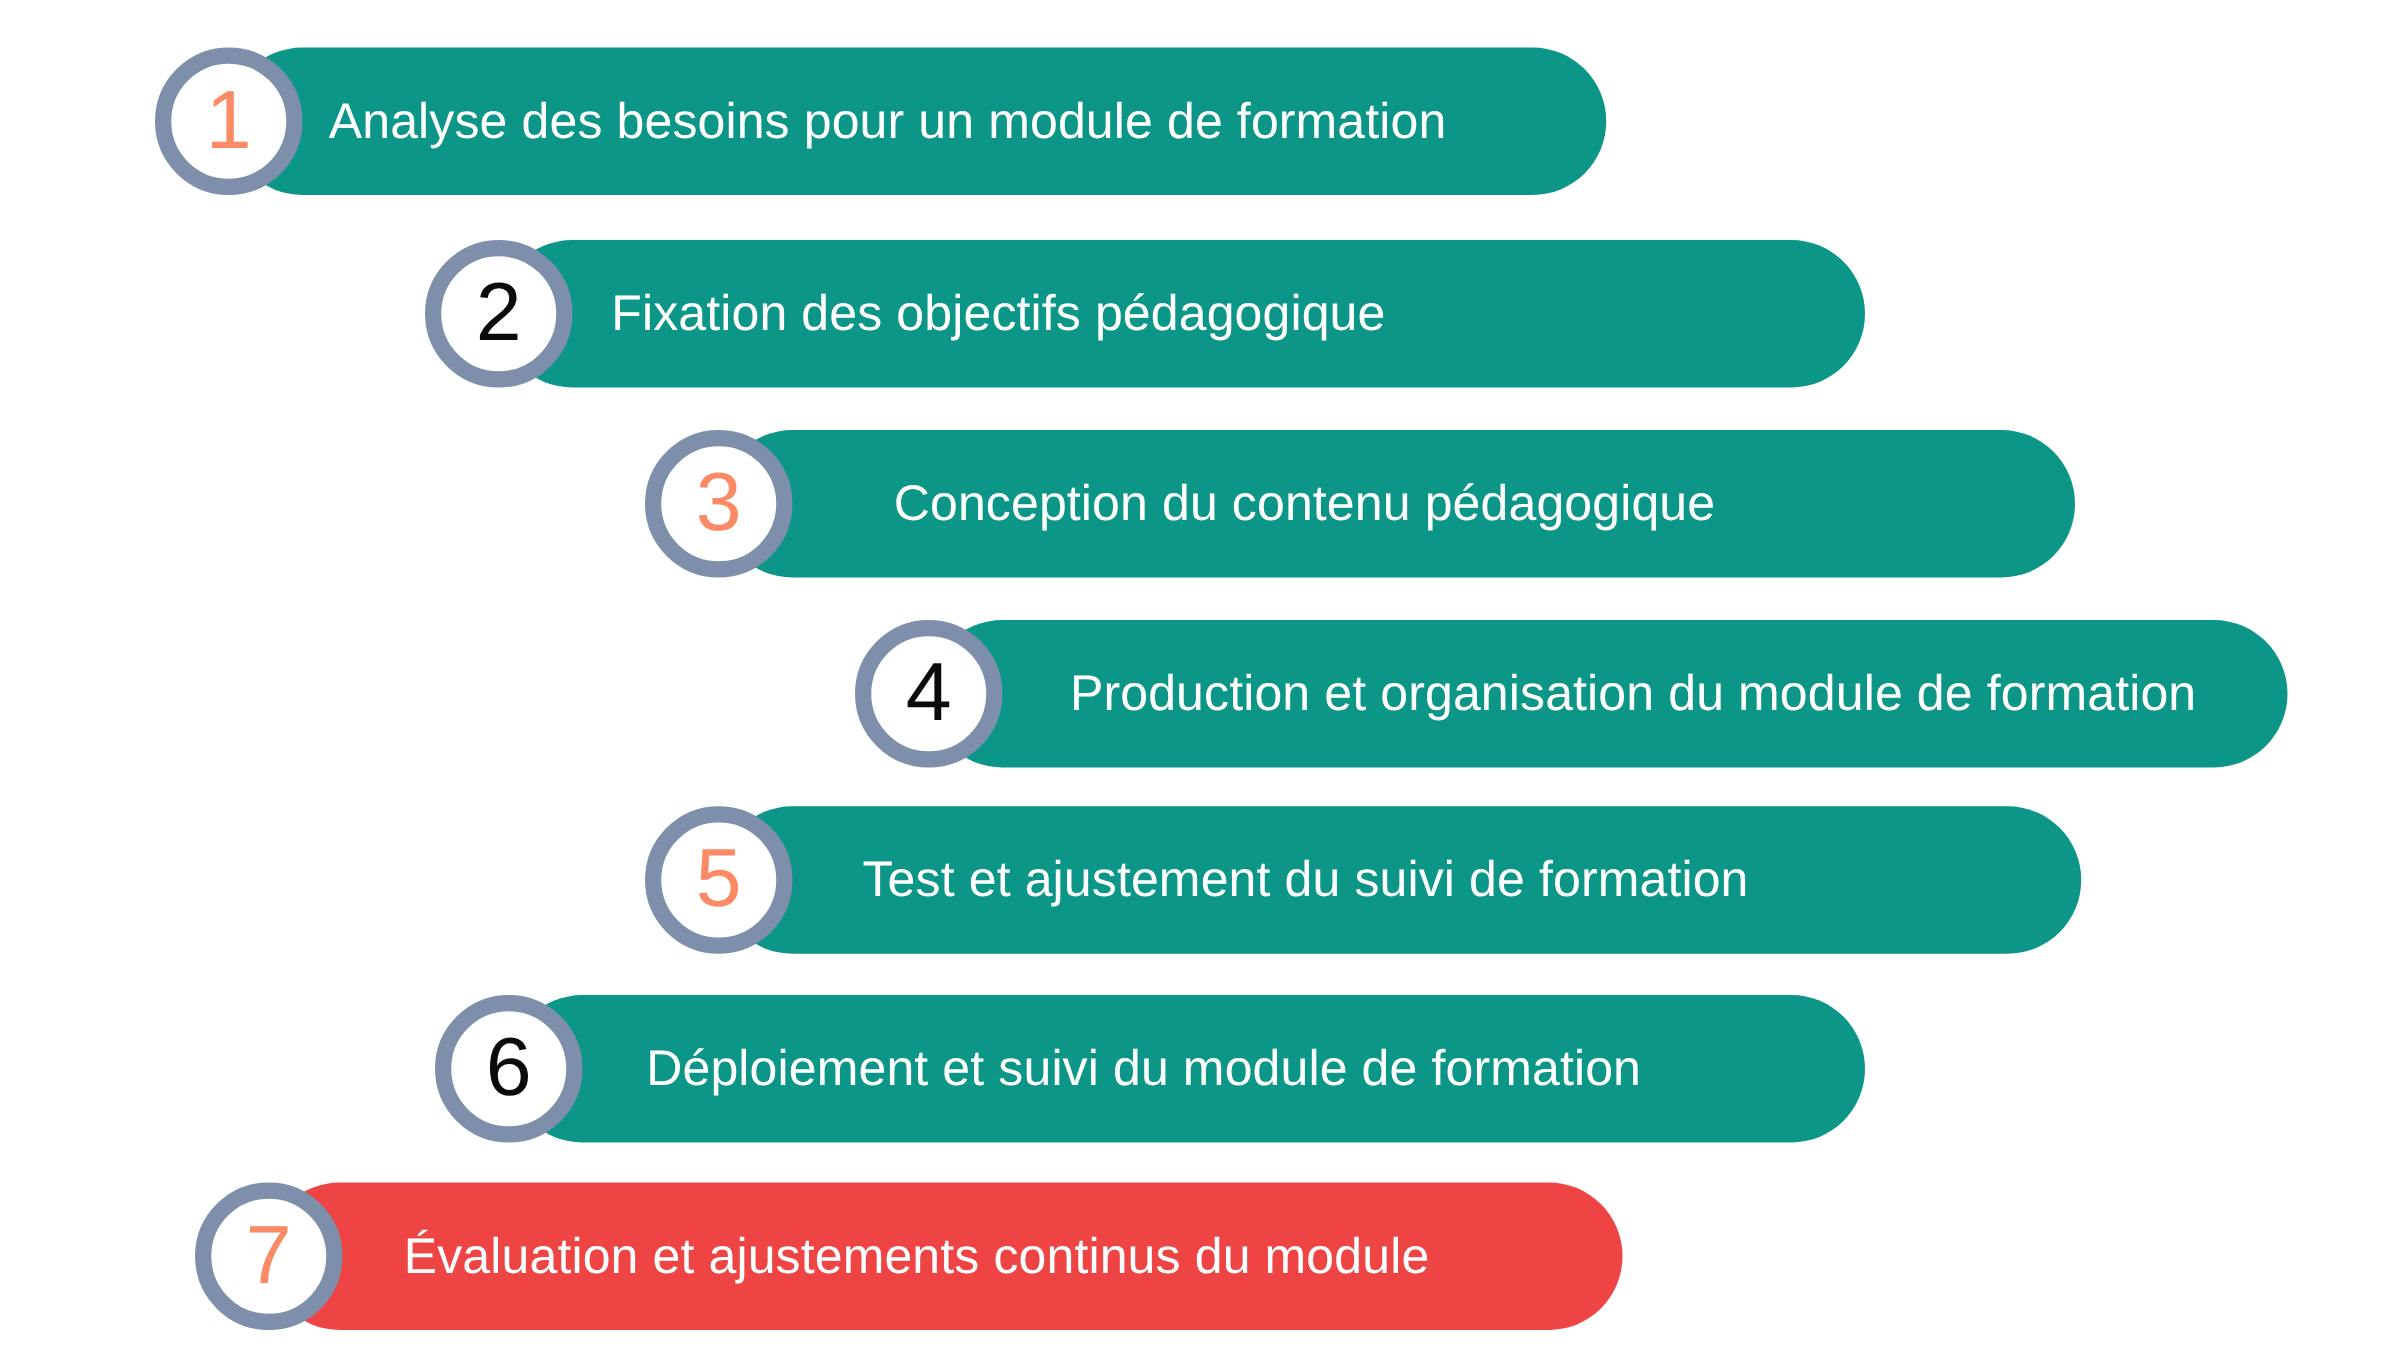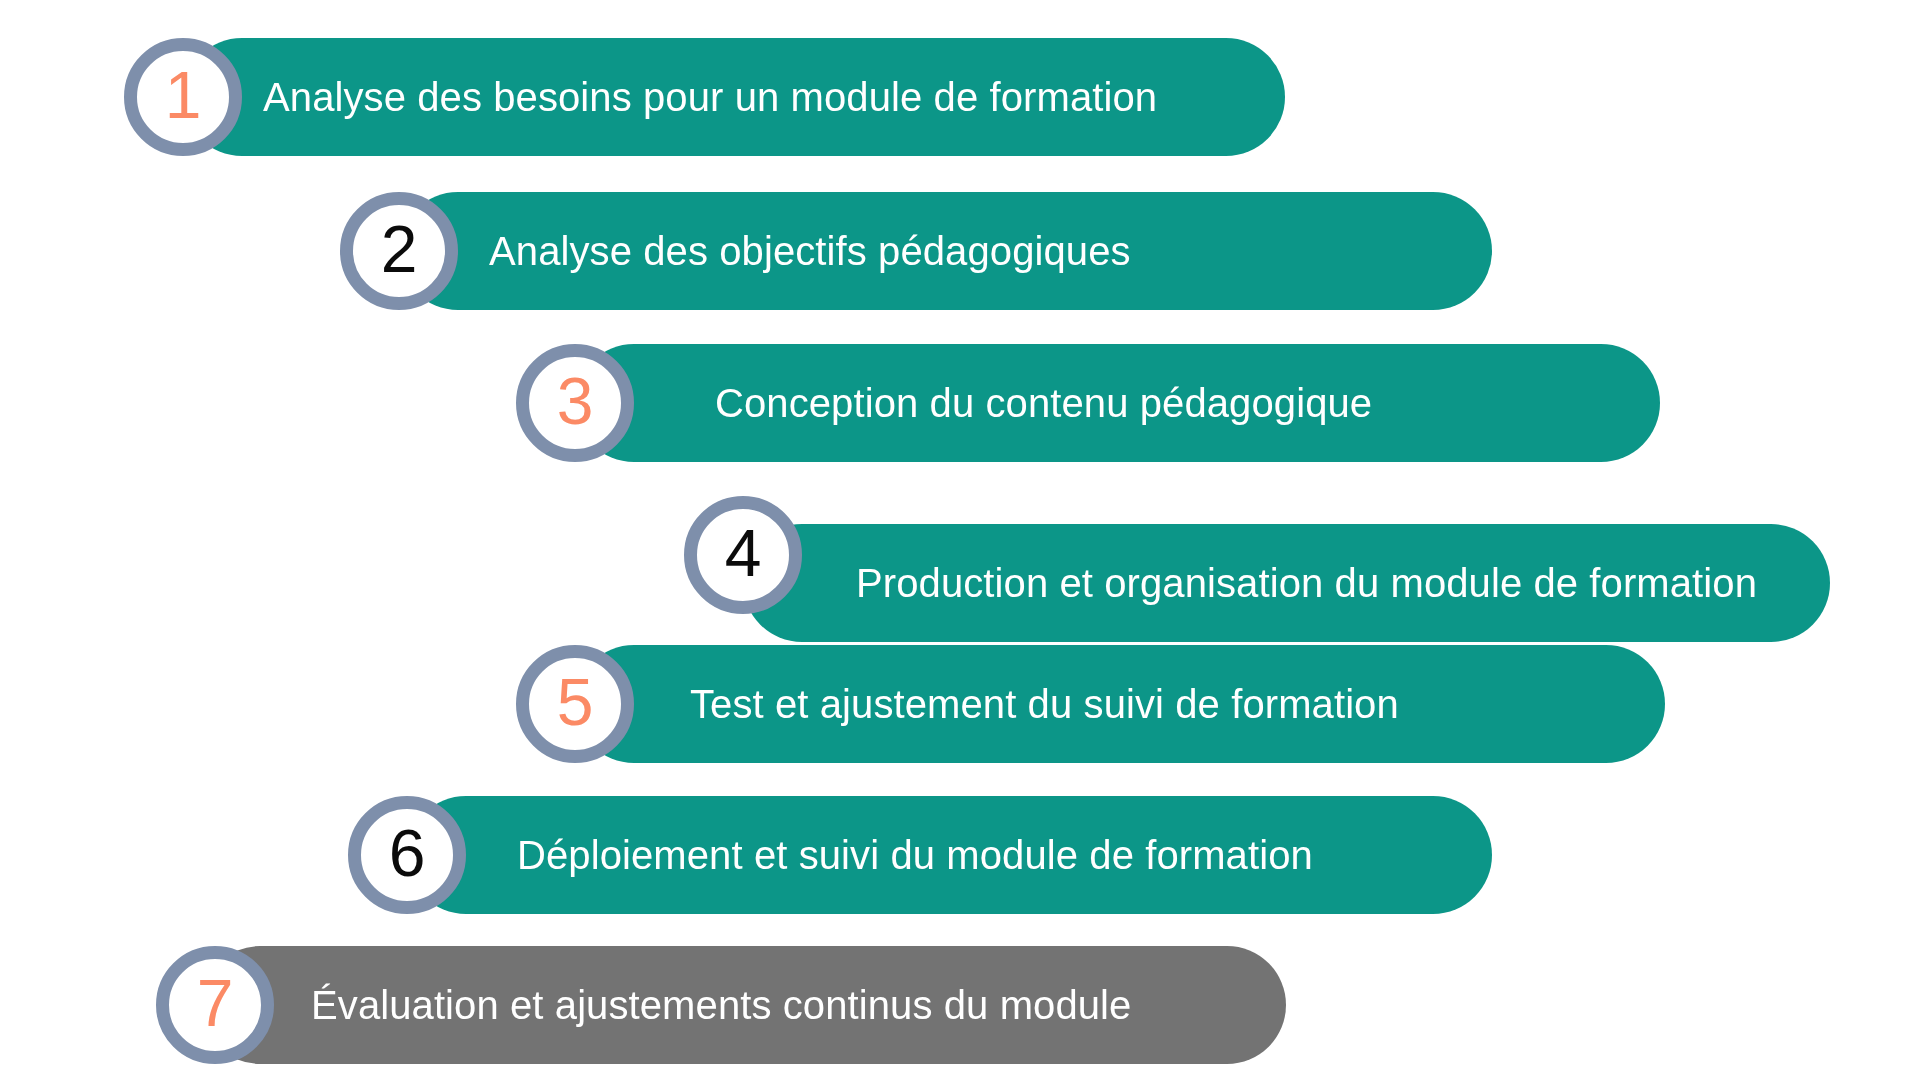--- a/index.html
+++ b/index.html
@@ -87,36 +87,36 @@
 <div class="step" style="top: 38px; left: 0px;">
       <div class="step-bar" style="left: 183px; width: 1102px; background: rgb(12, 150, 136);">
         <span class="step-label" style="margin-left: 80px; color: rgb(255, 255, 255);">Analyse des besoins pour un module de formation</span>
       </div>
       <div class="step-badge" style="left: 124px; border-color: rgb(126, 143, 171); background: rgb(255, 255, 255);">
         <span class="step-number num-accent" style="color: rgb(251, 138, 101);">1</span>
       </div>
     </div>
     <div class="step" style="top: 192px; left: 0px;">
       <div class="step-bar" style="left: 399px; width: 1093px; background: rgb(12, 150, 136);">
-        <span class="step-label" style="margin-left: 90px; color: rgb(255, 255, 255);">Analyse des objectifs pédagogiques</span>
+        <span class="step-label" style="margin-left: 90px; color: rgb(255, 255, 255);">Fixation des objectifs pédagogique</span>
       </div>
       <div class="step-badge" style="left: 340px; border-color: rgb(126, 143, 171); background: rgb(255, 255, 255);">
         <span class="step-number num-dark" style="color: rgb(11, 11, 11);">2</span>
       </div>
     </div>
     <div class="step" style="top: 344px; left: 0px;">
       <div class="step-bar" style="left: 575px; width: 1085px; background: rgb(12, 150, 136);">
         <span class="step-label" style="margin-left: 140px; color: rgb(255, 255, 255); text-align: right;">Conception du contenu pédagogique</span>
       </div>
       <div class="step-badge" style="left: 516px; border-color: rgb(126, 143, 171); background: rgb(255, 255, 255);">
         <span class="step-number num-accent" style="color: rgb(251, 138, 101);">3</span>
       </div>
     </div>
     <div class="step" style="top: 496px; left: 0px;">
-      <div class="step-bar" style="left: 743px; width: 1087px; background: rgb(12, 150, 136); margin-top: 28px;">
+      <div class="step-bar" style="left: 743px; width: 1087px; background: rgb(12, 150, 136);">
         <span class="step-label" style="margin-left: 113px; color: rgb(255, 255, 255);">Production et organisation du module de formation</span>
       </div>
       <div class="step-badge" style="left: 684px; border-color: rgb(126, 143, 171); background: rgb(255, 255, 255);">
         <span class="step-number num-dark" style="color: rgb(11, 11, 11);">4</span>
       </div>
     </div>
     <div class="step" style="top: 645px; left: 0px;">
       <div class="step-bar" style="left: 575px; width: 1090px; background: rgb(12, 150, 136);">
         <span class="step-label" style="margin-left: 115px; color: rgb(255, 255, 255);">Test et ajustement du suivi de formation</span>
       </div>
@@ -126,20 +126,20 @@
     </div>
     <div class="step" style="top: 796px; left: 0px;">
       <div class="step-bar" style="left: 407px; width: 1085px; background: rgb(12, 150, 136);">
         <span class="step-label" style="margin-left: 110px; color: #ffffff;">Déploiement et suivi du module de formation</span>
       </div>
       <div class="step-badge" style="left: 348px; border-color: rgb(126, 143, 171); background: rgb(255, 255, 255);">
         <span class="step-number num-dark" style="color: rgb(11, 11, 11);">6</span>
       </div>
     </div>
     <div class="step" style="top: 946px; left: 0px;">
-      <div class="step-bar" style="left: 201px; width: 1085px; background: #737373;">
+      <div class="step-bar" style="left: 213px; width: 1085px; background: #ef4444;">
         <span class="step-label" style="margin-left: 110px; color: rgb(255, 255, 255);">Évaluation et ajustements continus du module</span>
       </div>
       <div class="step-badge" style="left: 156px; border-color: rgb(126, 143, 171); background: rgb(255, 255, 255);">
         <span class="step-number num-accent" style="color: rgb(251, 138, 101);">7</span>
       </div>
     </div>
   </div>
 
 </body></html>

